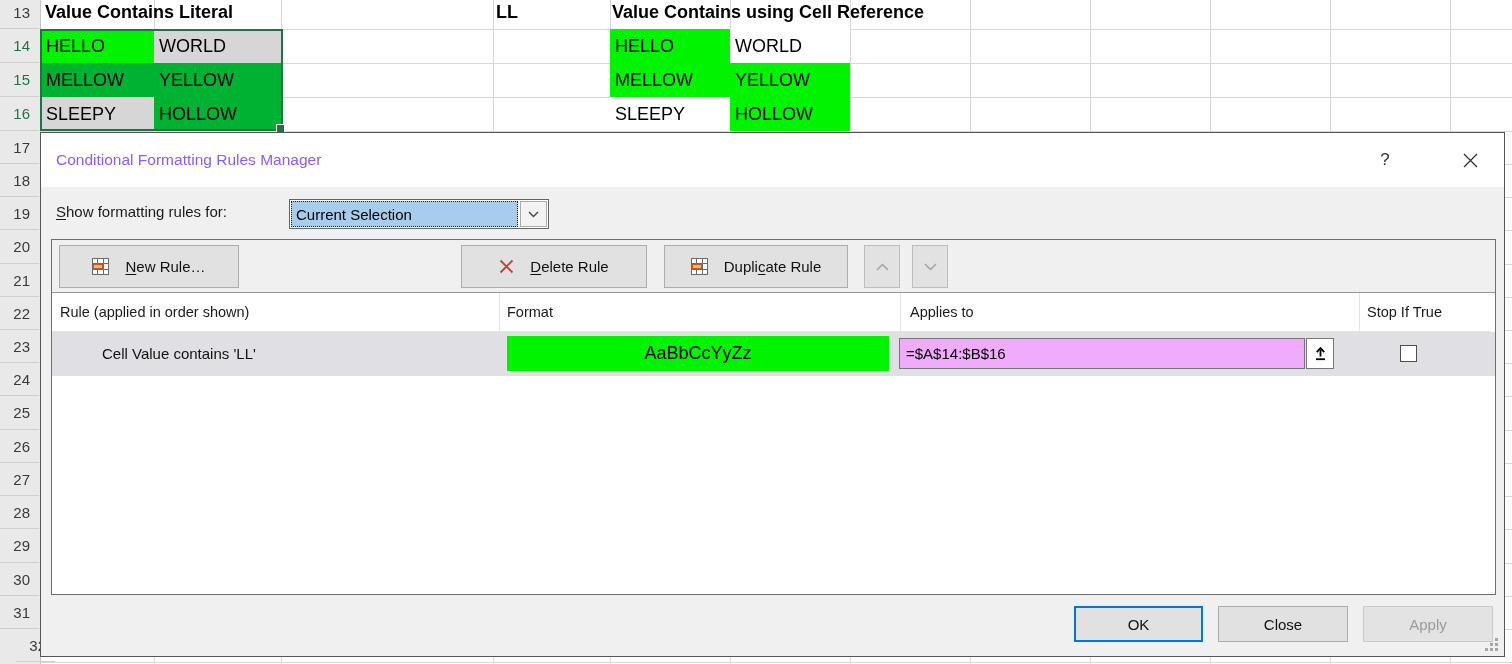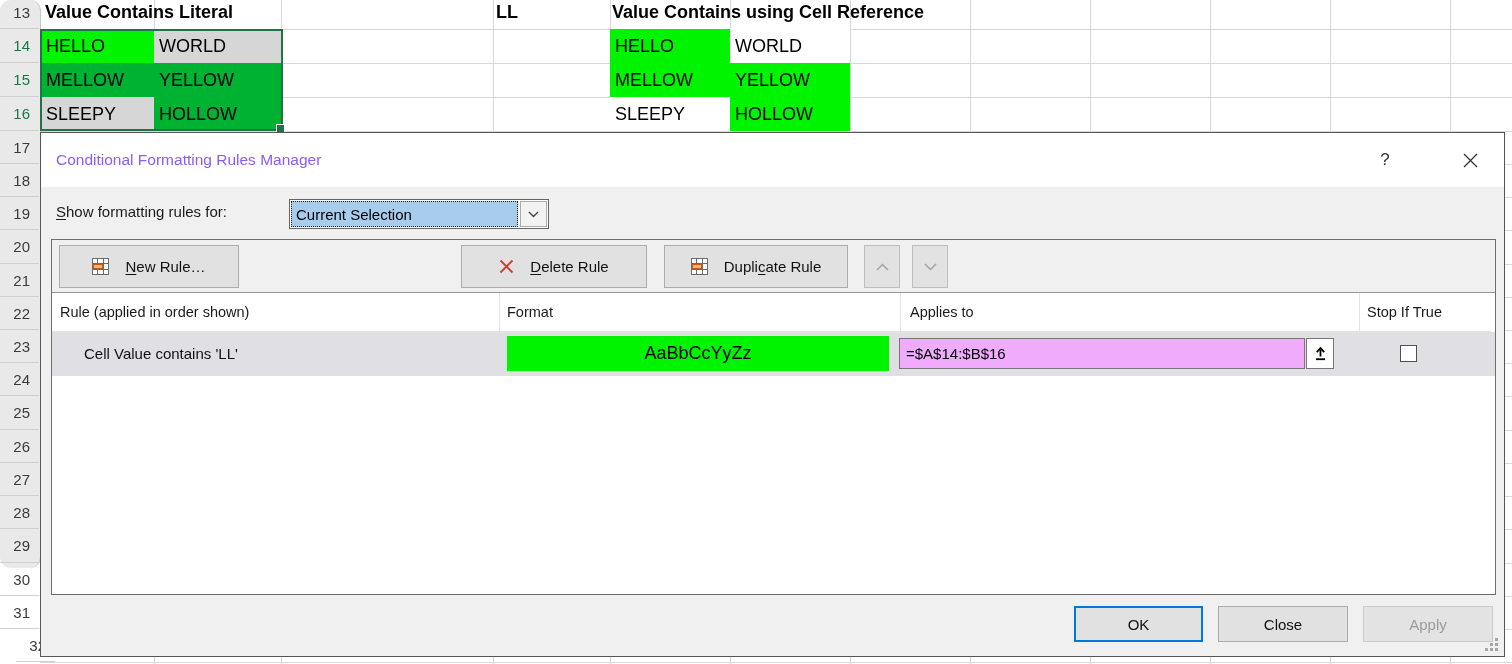--- a/index.html
+++ b/index.html
@@ -5,22 +5,22 @@
   html,body{margin:0;padding:0;}
   body{
     width:1512px;height:664px;position:relative;overflow:hidden;
     background:#ffffff;
     font-family:"Liberation Sans","DejaVu Sans",sans-serif;
     -webkit-font-smoothing:antialiased;
   }
   
   #sheet{position:absolute;inset:0;}
   #rowheader{
-    position:absolute;left:0;top:0;width:40px;height:568px;
-    background:#E9E9E9;border-right:1px solid #C6C6C6;z-index:2;border-radius:11px;
+    position:absolute;left:0;top:0;width:40px;height:664px;
+    background:#E9E9E9;border-right:1px solid #C6C6C6;z-index:2;
   }
   .rh-cell{
     position:absolute;left:0;width:39px;
     font-size:15px;color:#3A3A3A;text-align:right;padding-right:9px;
     box-sizing:border-box;border-bottom:1px solid #CFCFCF;
     display:flex;align-items:center;justify-content:flex-end;
   }
   .rh-cell.sel{color:#217346;}
   .gv{position:absolute;top:0;width:1px;height:664px;background:#D8D8D8;}
   .gh{position:absolute;left:40px;right:0;height:1px;background:#D8D8D8;}
@@ -83,21 +83,21 @@
   .tbtn{
     position:absolute;top:5px;height:43px;background:#E1E1E1;border:1px solid #ADADAD;
     box-sizing:border-box;display:flex;align-items:center;justify-content:center;gap:16px;
     font-family:inherit;font-size:15px;color:#111;white-space:nowrap;
   }
   .tbtn.dis{background:#E2E2E2;border-color:#BDBDBD;}
   .listheader{position:absolute;left:0;top:53px;right:4px;height:39px;background:#fff;border-bottom:1px solid #E4E4E4;box-sizing:border-box;}
   .hcell{position:absolute;top:0;height:38px;display:flex;align-items:center;font-size:14.5px;color:#1a1a1a;white-space:nowrap;}
   .hsep{position:absolute;top:0;height:38px;width:1px;background:#E4E4E4;}
   .rulerow{position:absolute;left:0;top:92px;right:0;height:44px;background:#DFDFE4;}
-  .rulename{position:absolute;left:32px;top:0;height:57px;line-height:44px;font-size:15px;color:#111;}
+  .rulename{position:absolute;left:50px;top:0;height:57px;line-height:44px;font-size:15px;color:#111;}
   .preview{
     position:absolute;left:455px;top:4px;width:382px;height:35px;
     display:flex;align-items:center;justify-content:center;
     font-size:18px;color:#000;
   }
   .applies{
     position:absolute;left:847px;top:6px;width:406px;height:31px;
     border:1px solid #767676;box-sizing:border-box;background:#f0abfc;
     font-family:inherit;font-size:15px;color:#000;padding:0 0 0 6px;outline:none;
   }

